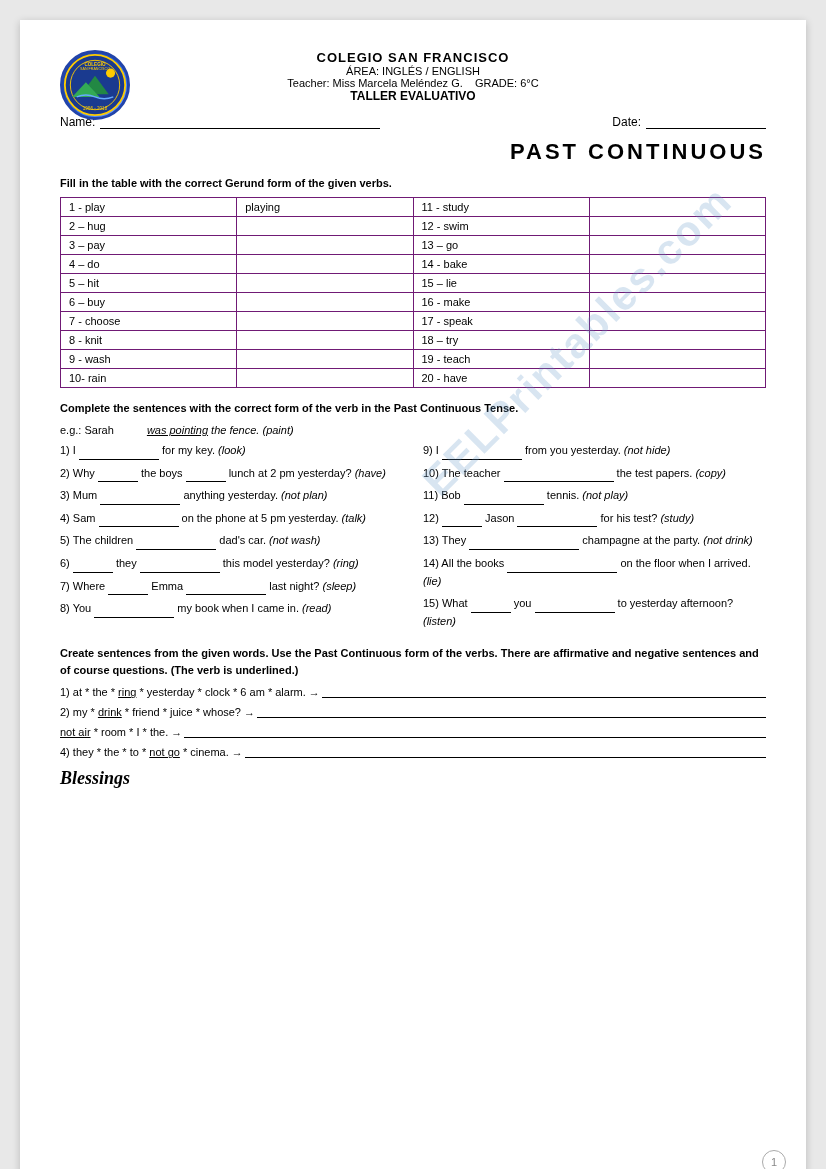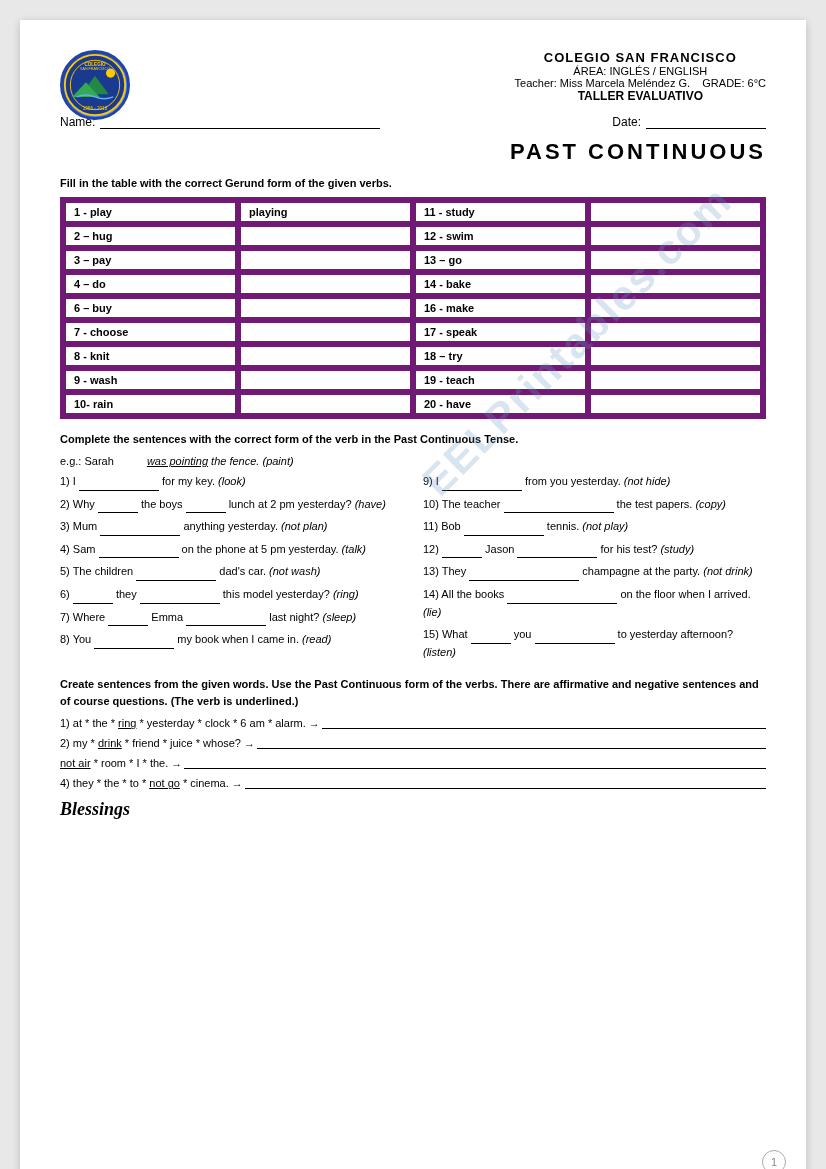--- a/index.html
+++ b/index.html
@@ -16,21 +16,21 @@
       background: white;
       width: 826px;
       min-height: 1169px;
       padding: 30px 40px 30px 40px;
       position: relative;
       box-shadow: 0 2px 8px rgba(0,0,0,0.2);
     }
     .header {
       display: flex;
       align-items: center;
-      justify-content: flex-end;
+      justify-content: center;
       margin-bottom: 10px;
       position: relative;
     }
     .logo {
       position: absolute;
       left: 0;
       top: 0;
       width: 70px;
       height: 70px;
     }
@@ -103,24 +103,23 @@
       margin-bottom: 8px;
     }
     
     .verb-table {
       width: 100%;
       border-collapse: collapse;
       margin-bottom: 14px;
       font-size: 11px;
     }
     .verb-table td {
-      border: 6px solid #701a75;
+      border: 1px solid #701a75;
       padding: 3px 8px;
       width: 25%;
-      font-weight: bold;
     }
     .verb-table td.answer-cell {
       min-width: 130px;
     }
     
     .sentences-section {
       margin-bottom: 10px;
     }
     .example-line {
       font-style: italic;
@@ -304,20 +303,26 @@
           <td>13 – go</td>
           <td class="answer-cell"></td>
         </tr>
         <tr>
           <td>4 – do</td>
           <td class="answer-cell"></td>
           <td>14 - bake</td>
           <td class="answer-cell"></td>
         </tr>
         <tr>
+          <td>5 – hit</td>
+          <td class="answer-cell"></td>
+          <td>15 – lie</td>
+          <td class="answer-cell"></td>
+        </tr>
+        <tr>
           <td>6 – buy</td>
           <td class="answer-cell"></td>
           <td>16 - make</td>
           <td class="answer-cell"></td>
         </tr>
         <tr>
           <td>7 - choose</td>
           <td class="answer-cell"></td>
           <td>17 - speak</td>
           <td class="answer-cell"></td>

